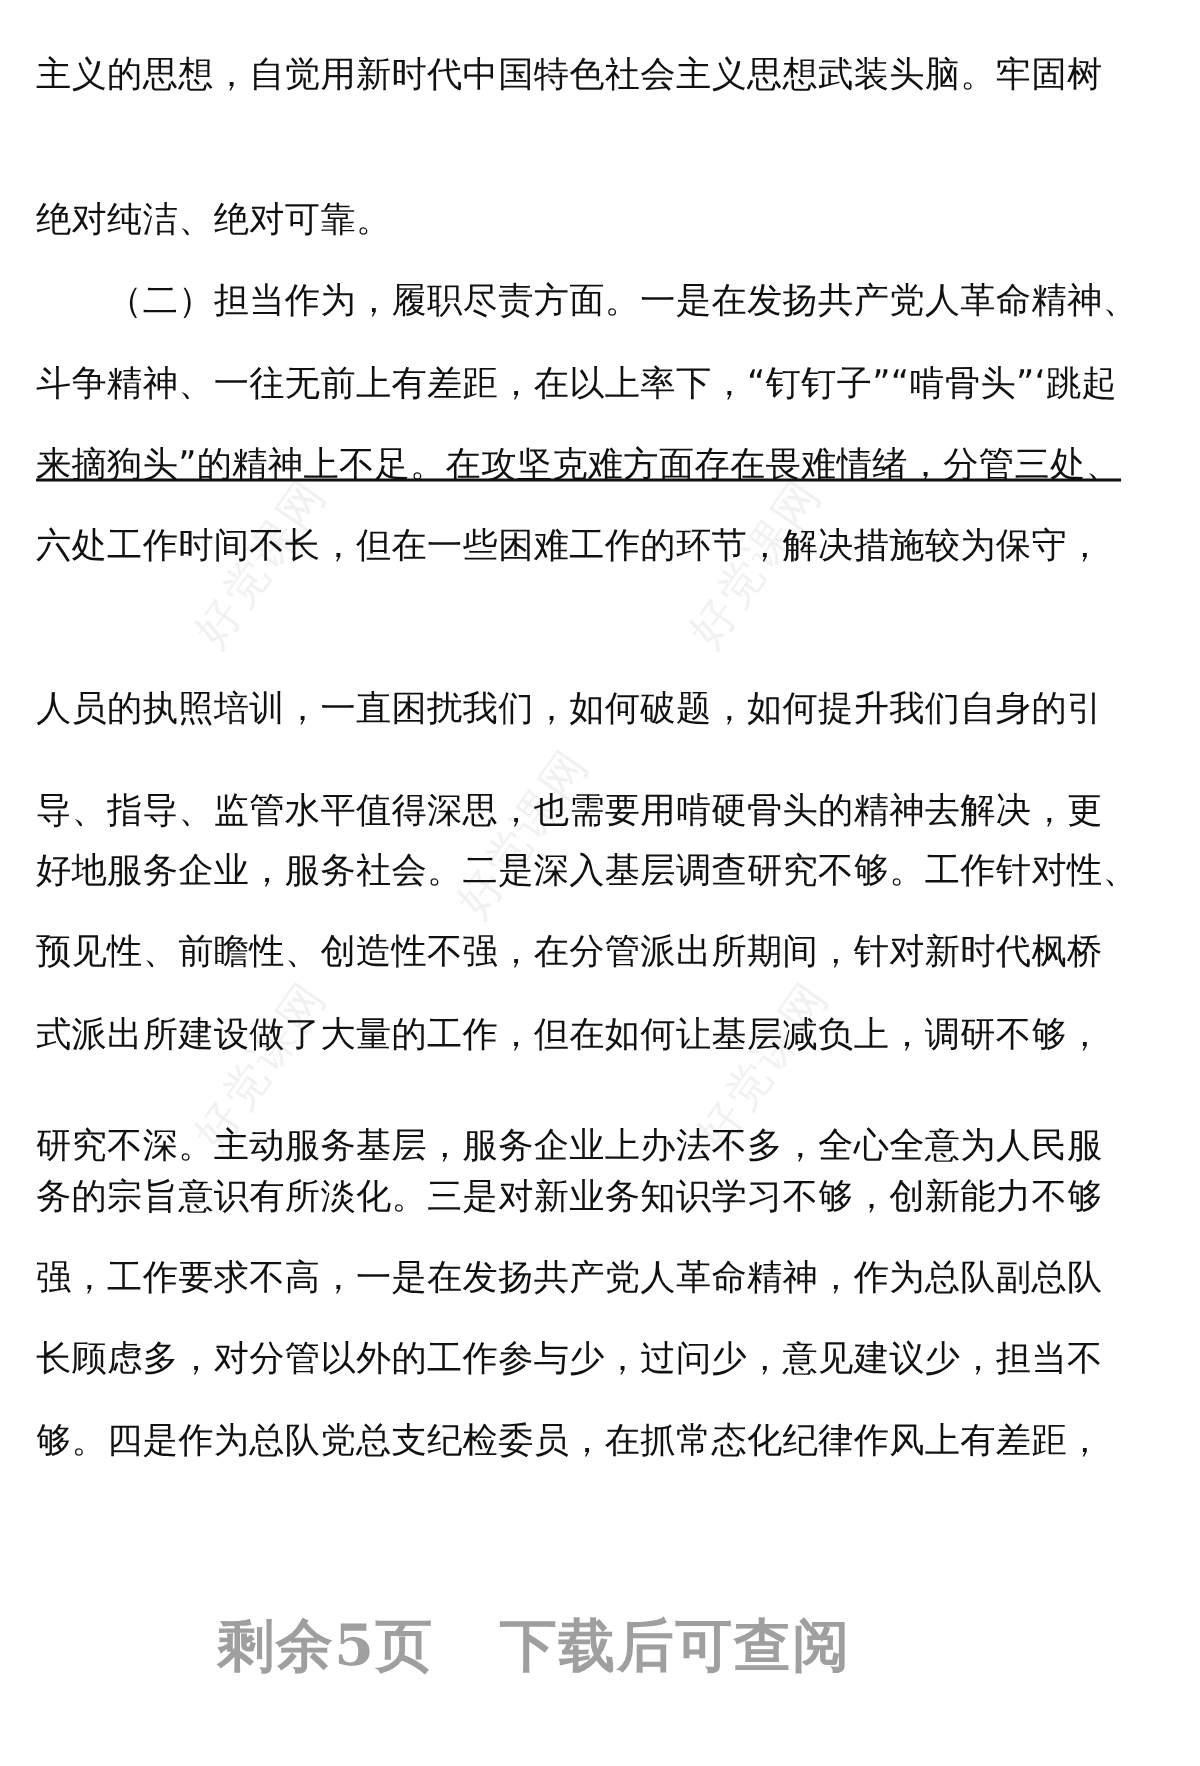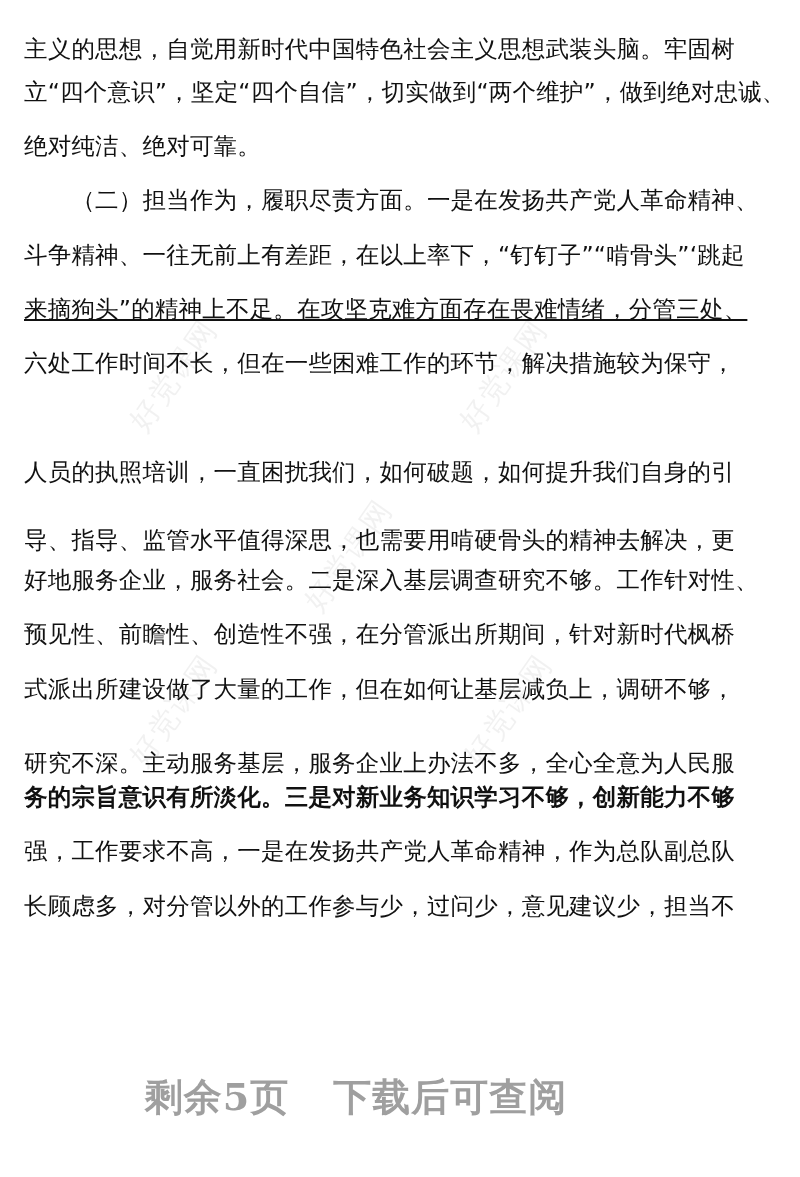--- a/index.html
+++ b/index.html
@@ -60,33 +60,33 @@
 
 <div class="page">
 
   <div class="watermark" style="left:110px; top:355px;">好党课网</div>
   <div class="watermark" style="left:440px; top:355px;">好党课网</div>
   <div class="watermark" style="left:285px; top:535px;">好党课网</div>
   <div class="watermark" style="left:110px; top:690px;">好党课网</div>
   <div class="watermark" style="left:445px; top:690px;">好党课网</div>
 
   <div class="line" style="top:34px;">主义的思想，自觉用新时代中国特色社会主义思想武装头脑。牢固树</div>
-  <div class="line" style="top:77px;">立“四个意识”，坚定“四个自信”，切实做到“两个维护”，做到绝对忠诚、</div>
   <div class="line" style="top:131px;">绝对纯洁、绝对可靠。</div>
   <div class="line" style="top:185px;">　　（二）担当作为，履职尽责方面。一是在发扬共产党人革命精神、</div>
   <div class="line" style="top:240px;">斗争精神、一往无前上有差距，在以上率下，“钉钉子”“啃骨头”‘跳起</div>
   <div class="line" style="top:294px;text-decoration:underline;">来摘狗头”的精神上不足。在攻坚克难方面存在畏难情绪，分管三处、</div>
   <div class="line" style="top:348px;">六处工作时间不长，但在一些困难工作的环节，解决措施较为保守，</div>
   <div class="line" style="top:457px;">人员的执照培训，一直困扰我们，如何破题，如何提升我们自身的引</div>
   <div class="line" style="top:525px;">导、指导、监管水平值得深思，也需要用啃硬骨头的精神去解决，更</div>
   <div class="line" style="top:565px;">好地服务企业，服务社会。二是深入基层调查研究不够。工作针对性、</div>
   <div class="line" style="top:619px;">预见性、前瞻性、创造性不强，在分管派出所期间，针对新时代枫桥</div>
   <div class="line" style="top:674px;">式派出所建设做了大量的工作，但在如何让基层减负上，调研不够，</div>
   <div class="line" style="top:700px;margin-top:48px;">研究不深。主动服务基层，服务企业上办法不多，全心全意为人民服</div>
-  <div class="line" style="top:782px;font-weight:bold;">务的宗旨意识有所淡化。三是对新业务知识学习不够，创新能力不够</div>
+  <div class="line" style="top:782px;">务的宗旨意识有所淡化。三是对新业务知识学习不够，创新能力不够</div>
   <div class="line" style="top:836px;">强，工作要求不高，一是在发扬共产党人革命精神，作为总队副总队</div>
   <div class="line" style="top:891px;font-family:Liberation Serif, serif;">长顾虑多，对分管以外的工作参与少，过问少，意见建议少，担当不</div>
+  <div class="line" style="top:945px;">够。四是作为总队党总支纪检委员，在抓常态化纪律作风上有差距，</div>
 
   <div class="banner">
     <span>剩余5页</span><span class="gap"></span><span>下载后可查阅</span>
   </div>
 
 </div>
 
 </body></html>

